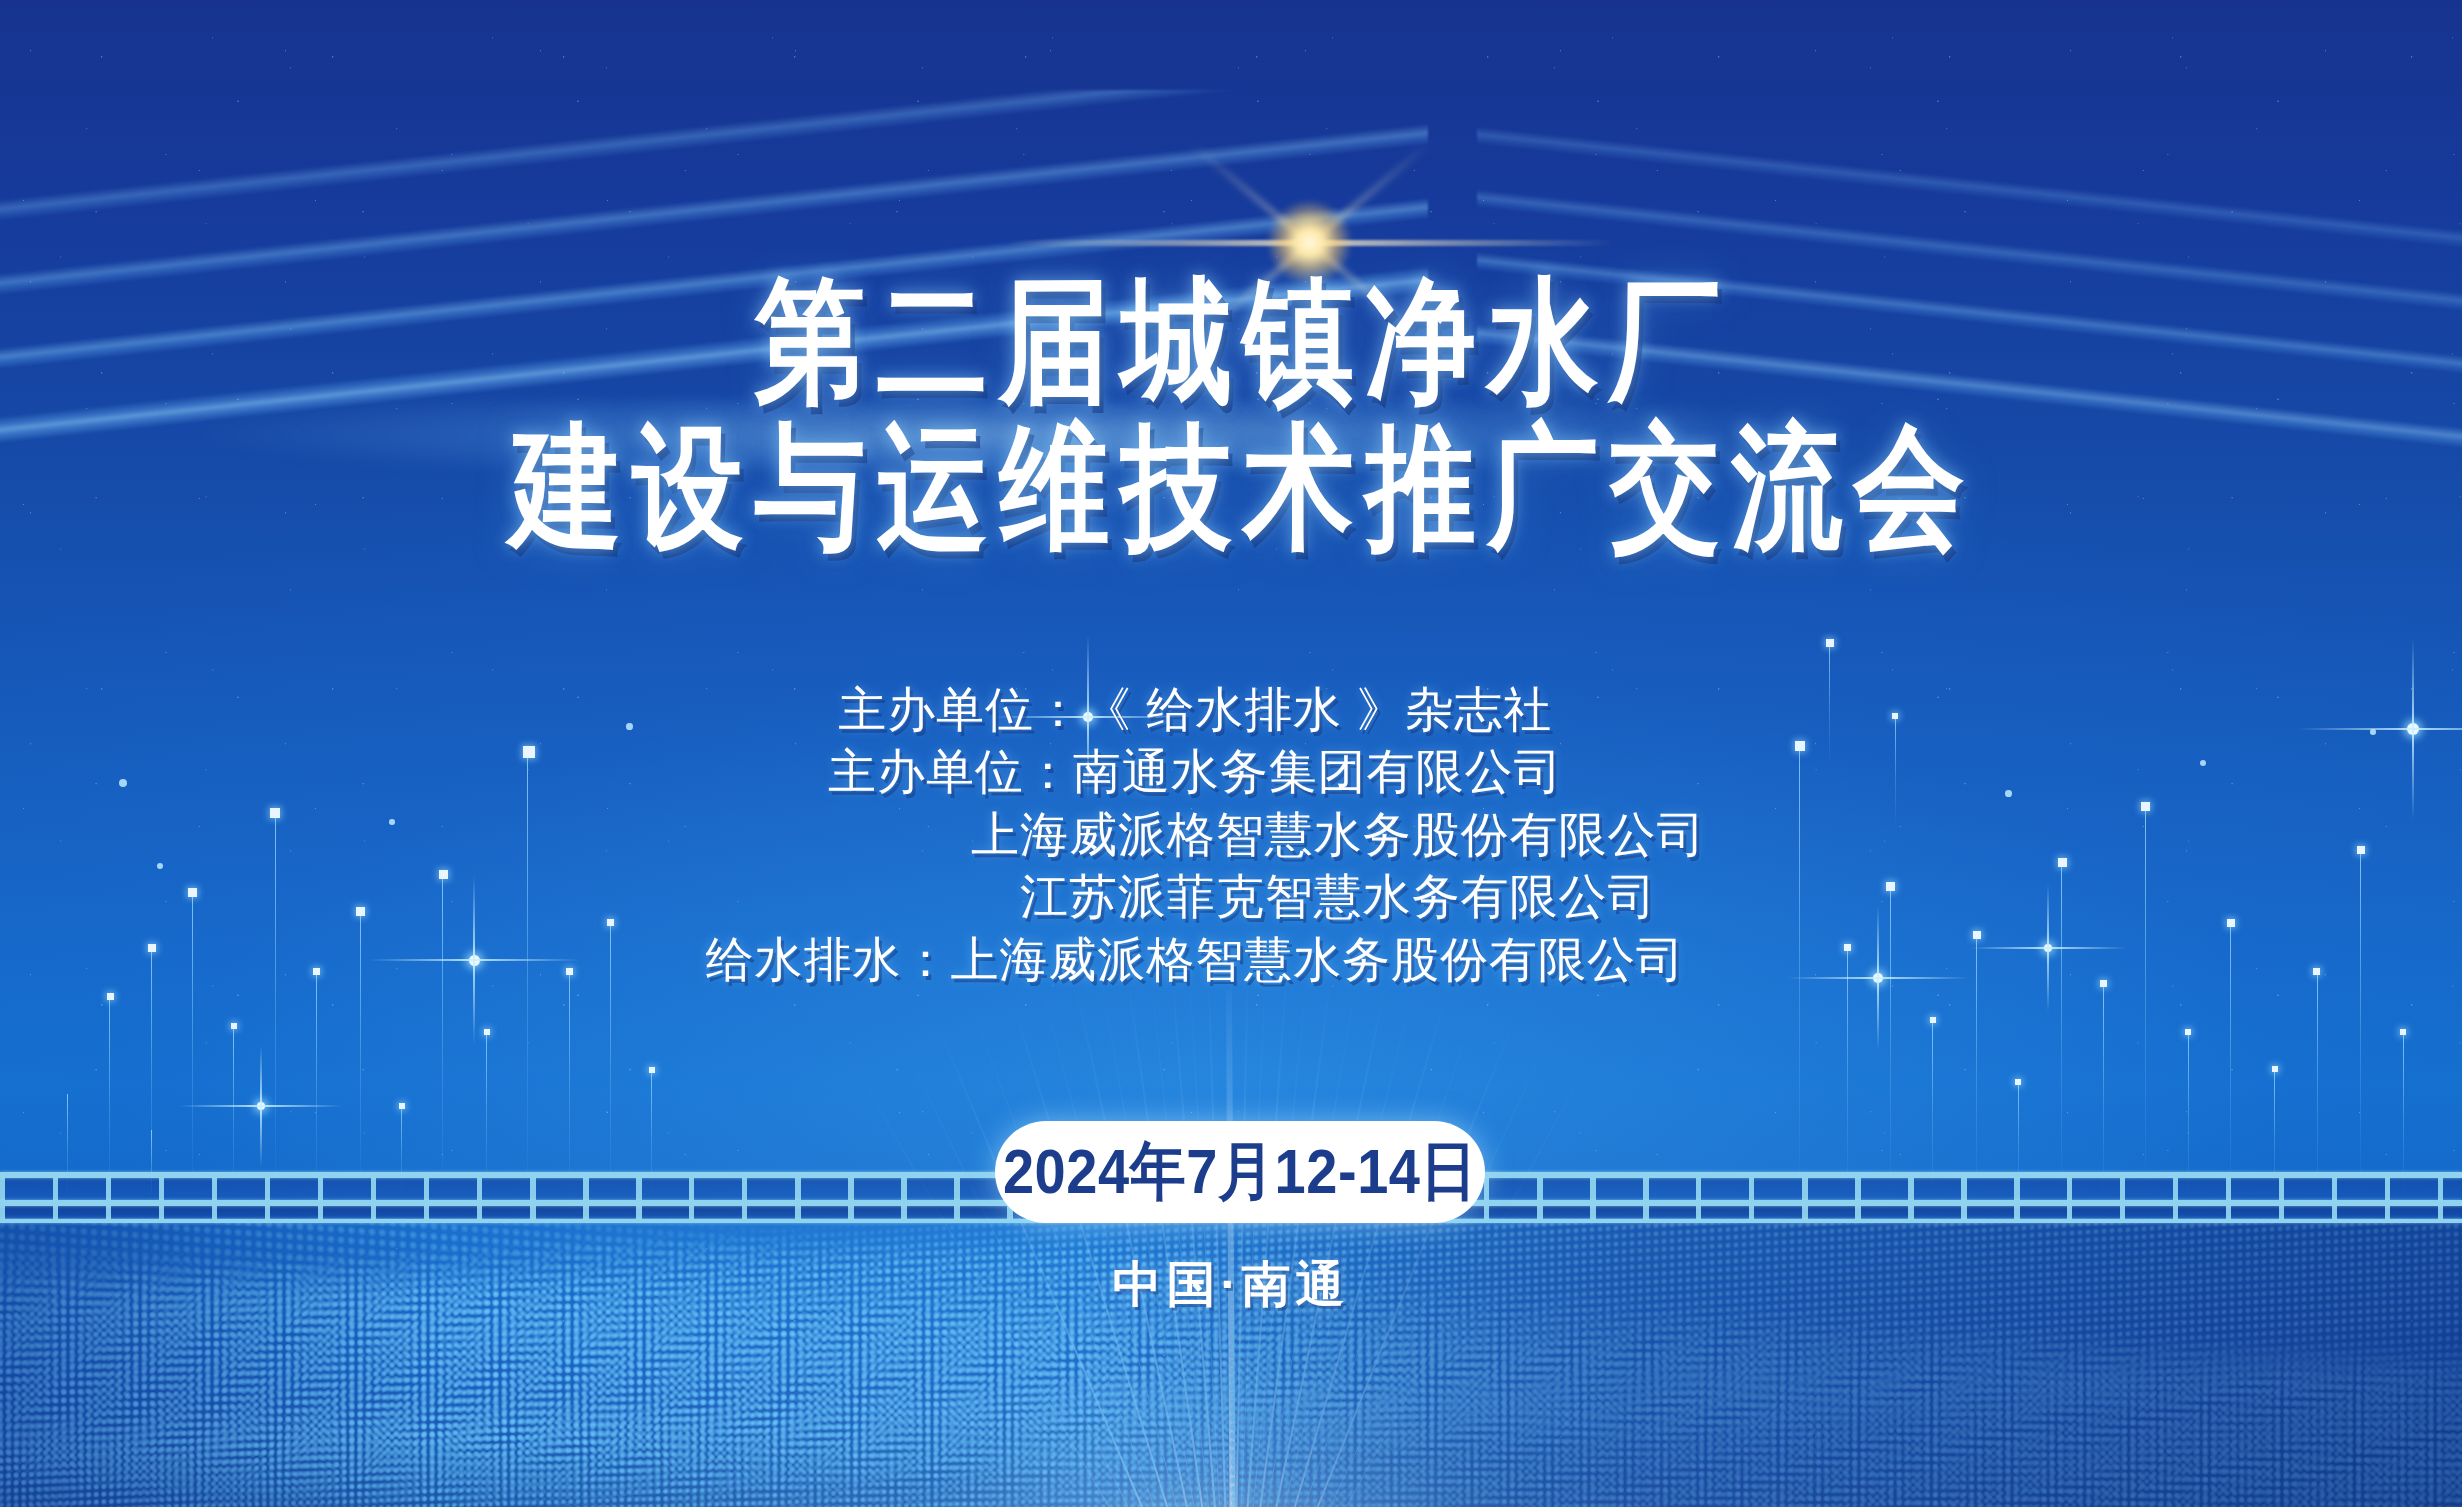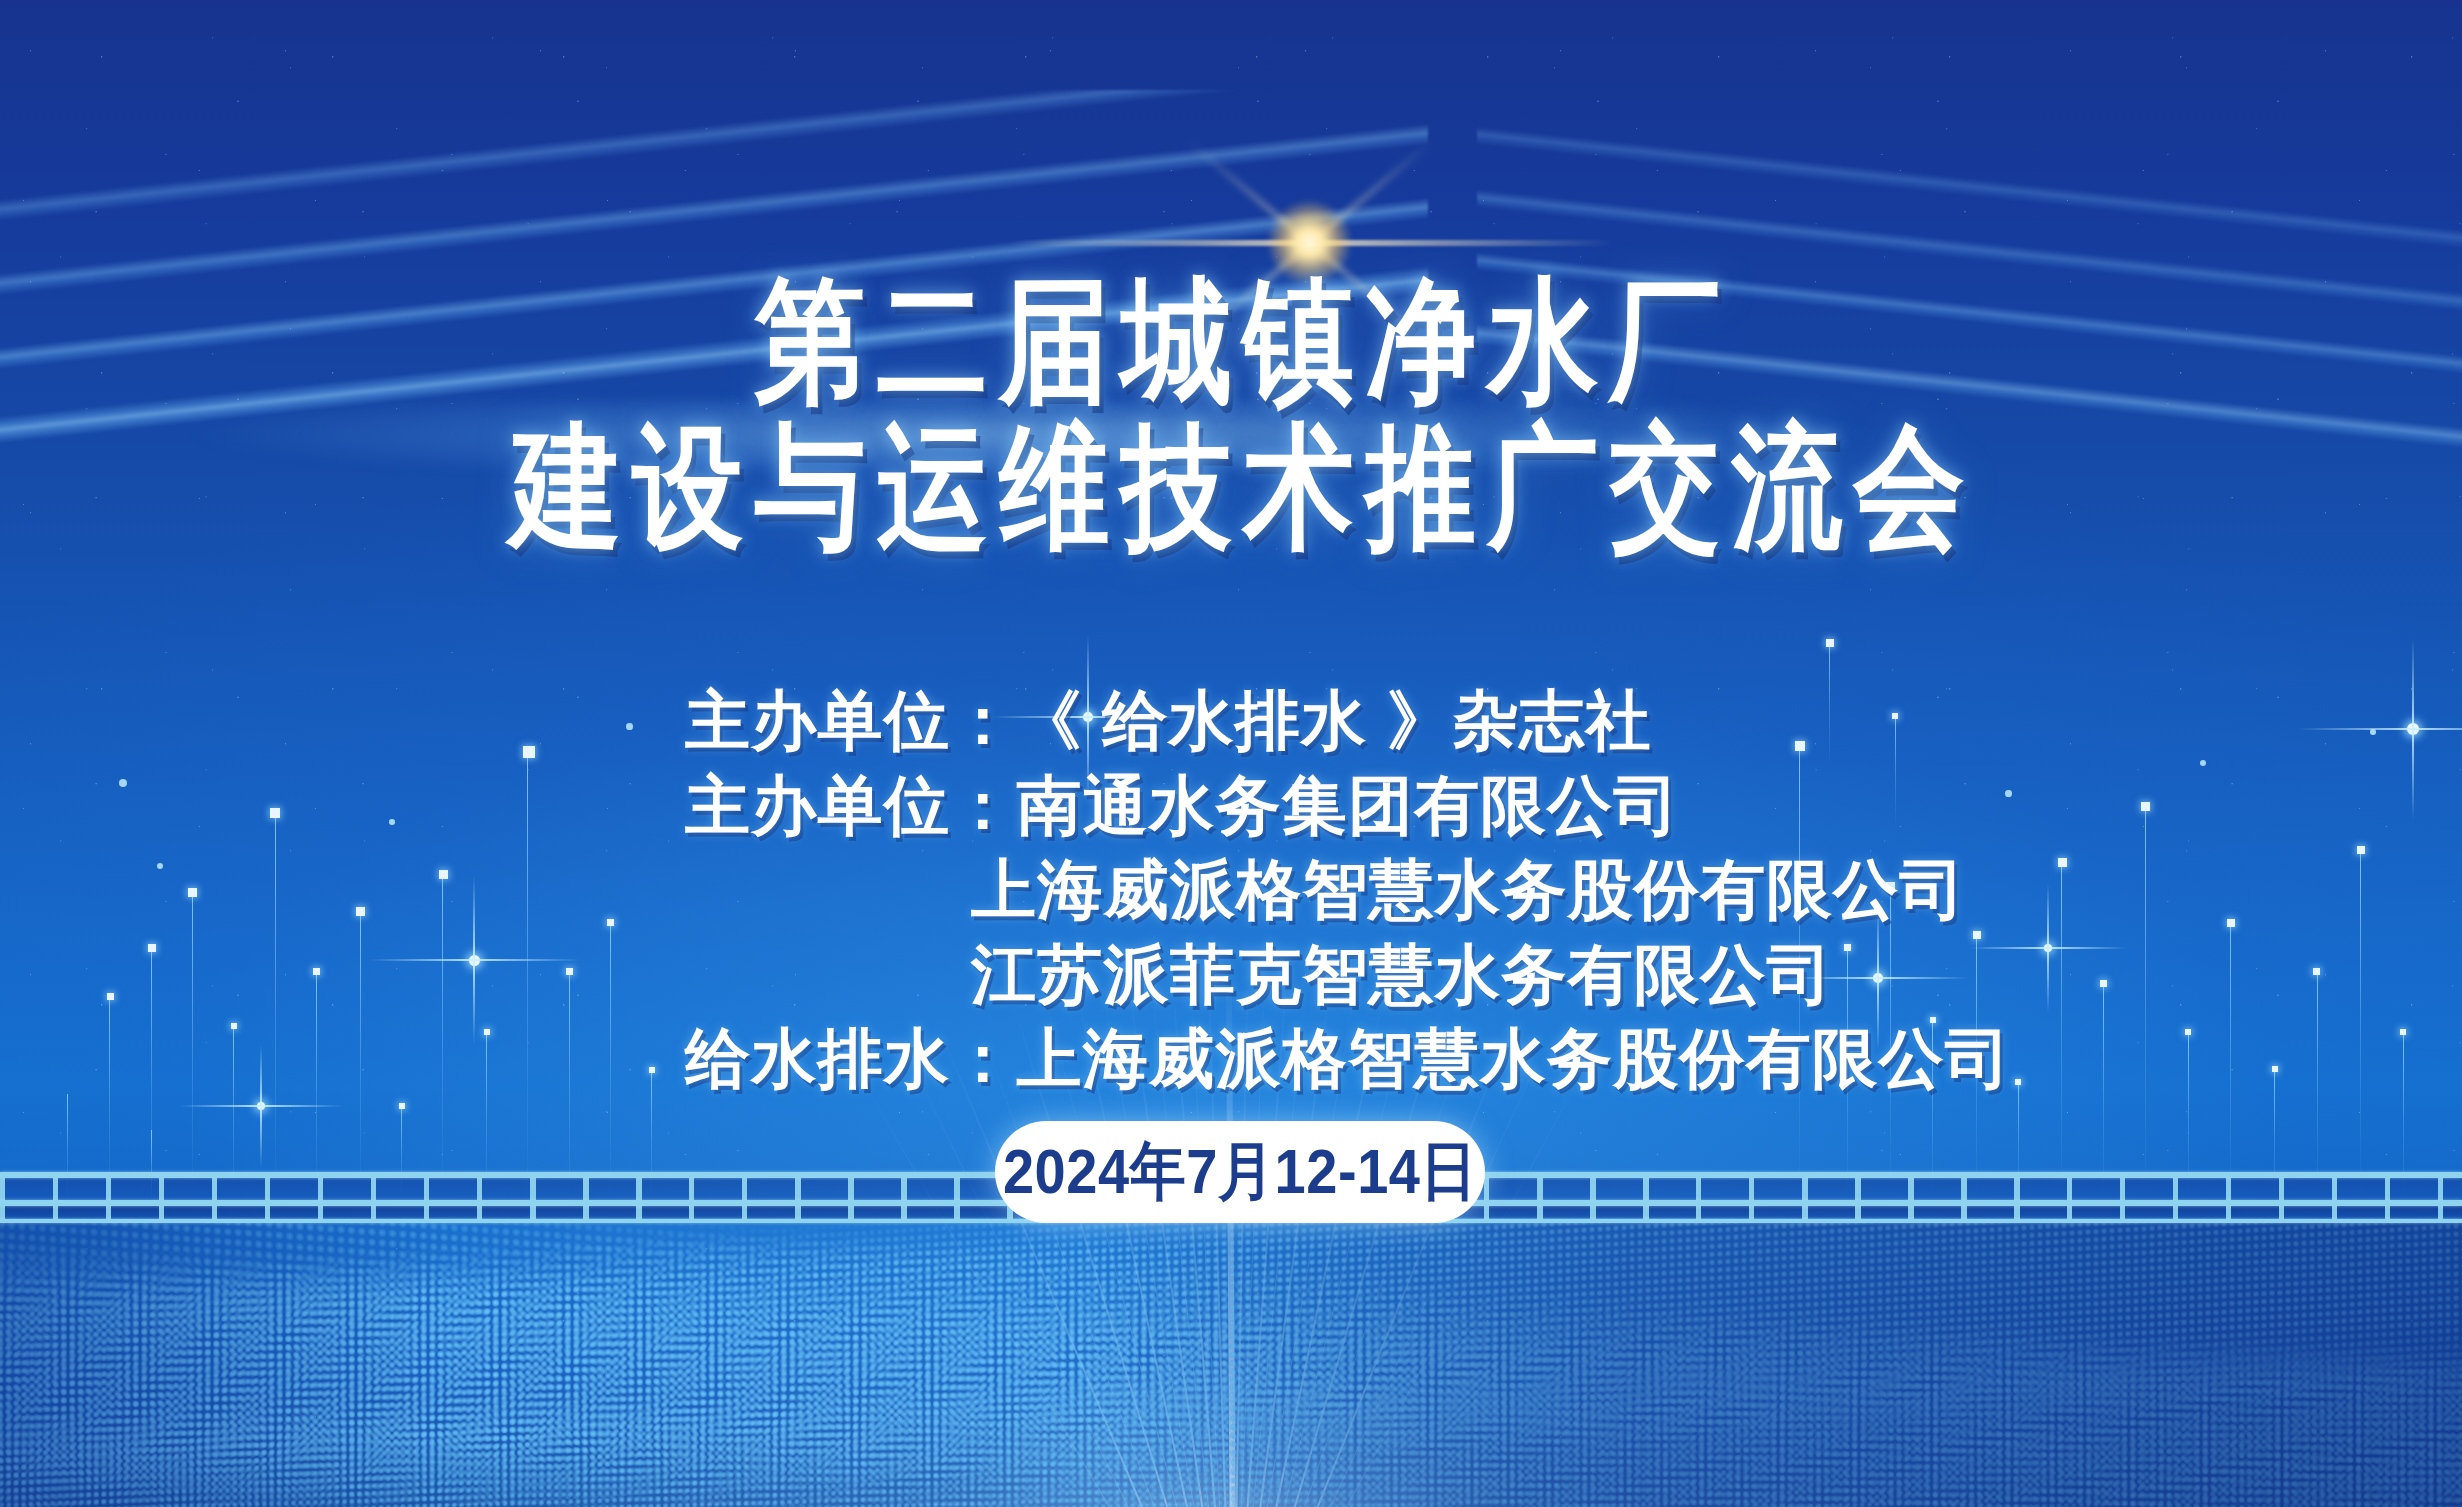--- a/index.html
+++ b/index.html
@@ -196,28 +196,29 @@
       4.3px 5.5px 0 rgba(12,38,110,.55);
     transform:scaleY(1.22);
     transform-origin:center top;
   }
   .title-line.one{font-size:111px;}
   .title-line.two{font-size:111px;margin-top:35px;}
 
   .orgs{
     position:absolute;left:685px;top:679px;
     color:#ffffff;
-    font-size:65px;
+    font-size:48px;
     line-height:1.30;
-    font-weight:700;
+    font-weight:400;
     letter-spacing:.02em;
     text-shadow:
       0 0 11px rgba(140,210,255,.45),
       3px 3.6px 0 rgba(14,44,120,.50);
     white-space:nowrap;
+    text-align:center;
   }
   .orgs .row{display:block;}
   .orgs .row.indent{padding-left:286px;}
 
   .date-badge{
     position:absolute;left:995px;top:1121px;width:490px;height:102px;
     background:#ffffff;border-radius:51px;
     display:flex;align-items:center;justify-content:center;
     box-shadow:0 0 27px rgba(170,225,255,.55);
   }
@@ -421,16 +422,17 @@
       <span class="row"><span>主办单位：</span><span>南通水务集团有限公司</span></span>
       <span class="row indent"><span>上海威派格智慧水务股份有限公司</span></span>
       <span class="row indent"><span>江苏派菲克智慧水务有限公司</span></span>
       <span class="row"><span>给水排水：</span><span>上海威派格智慧水务股份有限公司</span></span>
     </div>
 
     <div class="date-badge">
       <span>2024年7月12-14日</span>
     </div>
 
+    <div class="location">中国·南通</div>
 
   </div>
 </div>
 
 
 </body></html>

